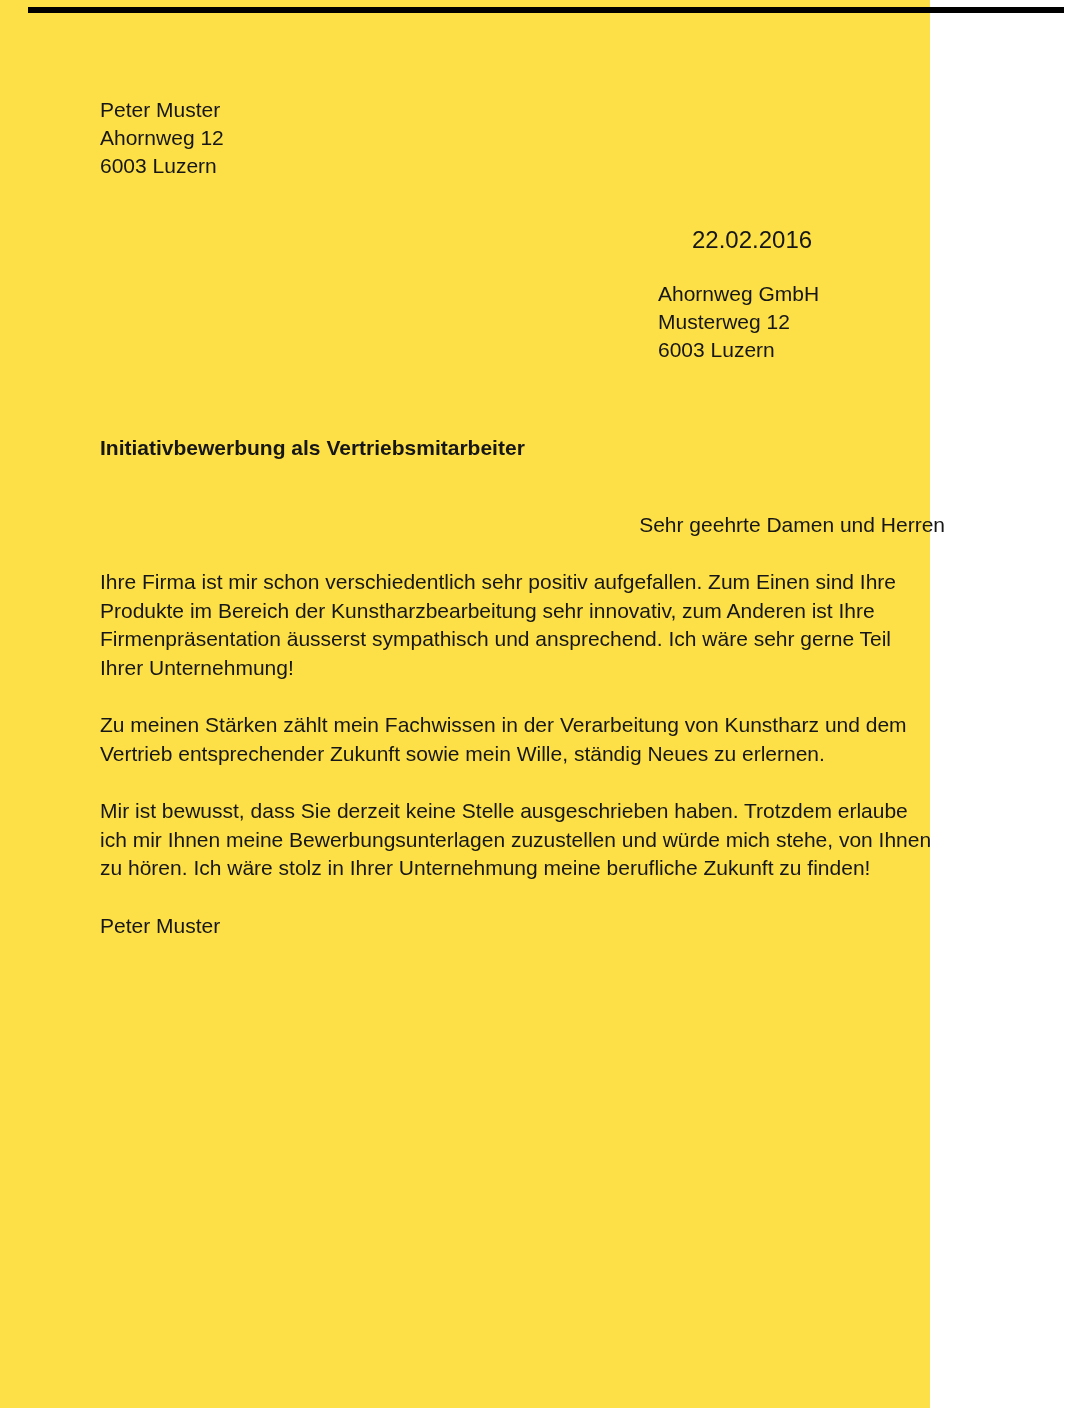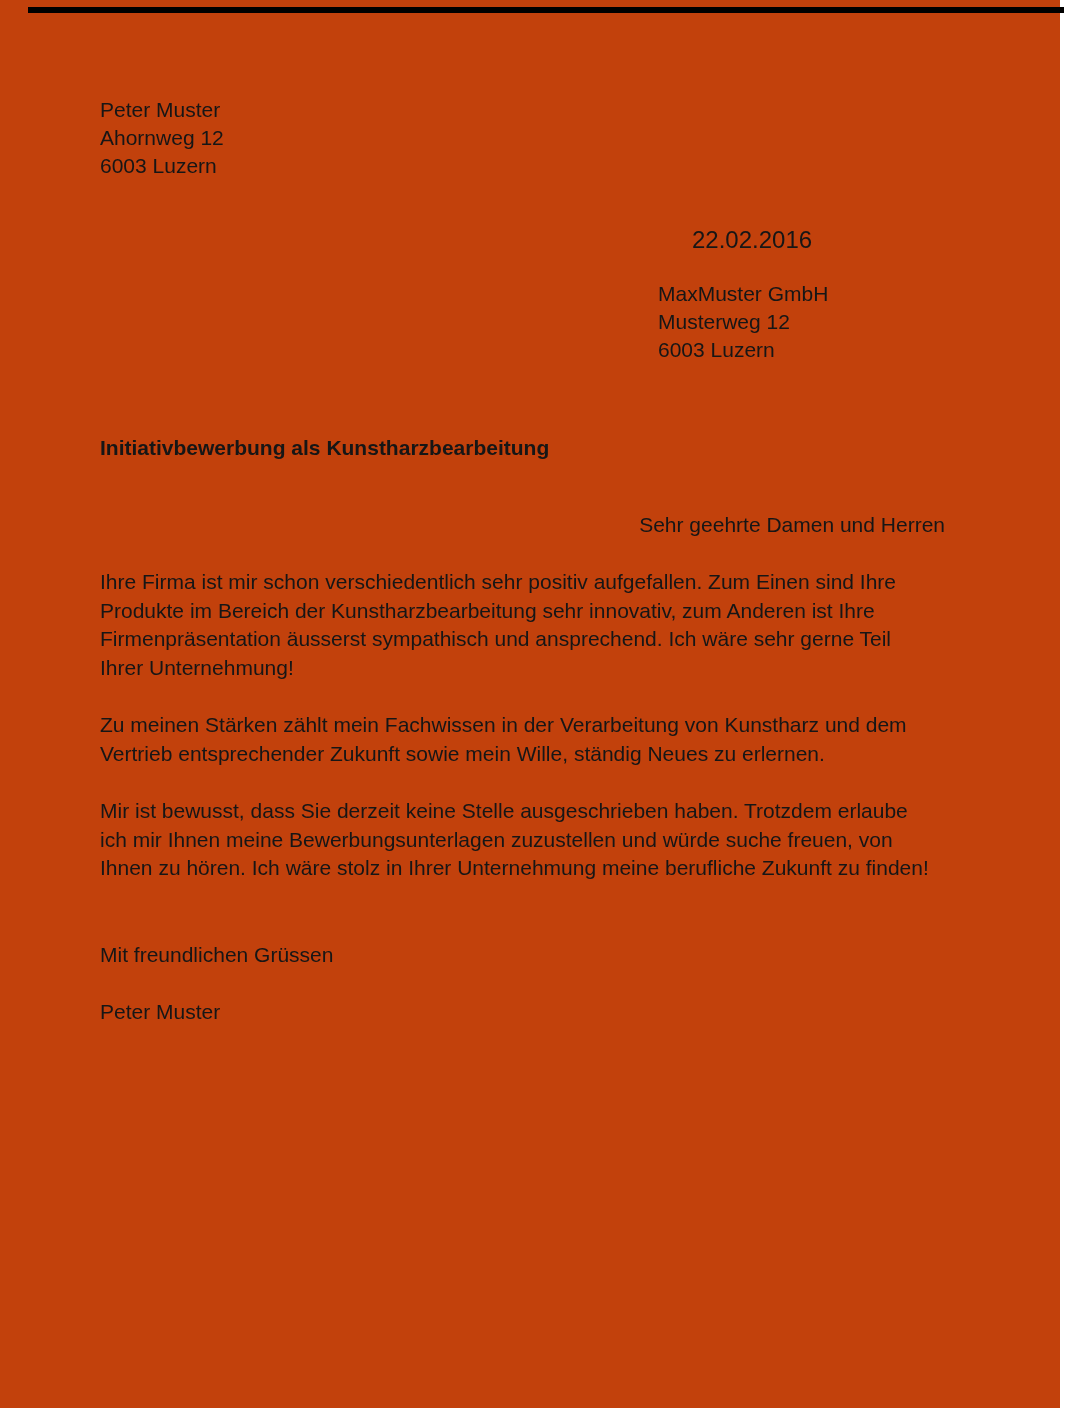--- a/index.html
+++ b/index.html
@@ -11,23 +11,23 @@
   body {
     width: 1070px;
     height: 1408px;
     position: relative;
     font-family: "Liberation Sans", "DejaVu Sans", sans-serif;
     color: #161616;
     overflow: hidden;
   }
   .page {
     position: relative;
-    width: 1060px;
+    width: 930px;
     height: 1408px;
-    background: #c2410c;
+    background: #fde047;
   }
   .scan-line-top {
     position: absolute;
     top: 7px;
     left: 28px;
     width: 1036px;
     height: 6px;
     background: #000000;
   }
   .sender-block {
@@ -87,28 +87,27 @@
 
   <div class="sender-block">
     <div>Peter Muster</div>
     <div>Ahornweg 12</div>
     <div>6003 Luzern</div>
   </div>
 
   <div class="date-block">22.02.2016</div>
 
   <div class="recipient-block">
-    <div>MaxMuster GmbH</div>
+    <div>Ahornweg GmbH</div>
     <div>Musterweg 12</div>
     <div>6003 Luzern</div>
   </div>
 
   <div class="letter-body">
-    <div class="subject-line">Initiativbewerbung als Kunstharzbearbeitung</div>
+    <div class="subject-line">Initiativbewerbung als Vertriebsmitarbeiter</div>
     <div class="salutation">Sehr geehrte Damen und Herren</div>
     <div class="paragraph">Ihre Firma ist mir schon verschiedentlich sehr positiv aufgefallen. Zum Einen sind Ihre Produkte im Bereich der Kunstharzbearbeitung sehr innovativ, zum Anderen ist Ihre Firmenpräsentation äusserst sympathisch und ansprechend. Ich wäre sehr gerne Teil Ihrer Unternehmung!</div>
     <div class="paragraph">Zu meinen Stärken zählt mein Fachwissen in der Verarbeitung von Kunstharz und dem Vertrieb entsprechender Zukunft sowie mein Wille, ständig Neues zu erlernen.</div>
-    <div class="paragraph">Mir ist bewusst, dass Sie derzeit keine Stelle ausgeschrieben haben. Trotzdem erlaube ich mir Ihnen meine Bewerbungsunterlagen zuzustellen und würde suche freuen, von Ihnen zu hören. Ich wäre stolz in Ihrer Unternehmung meine berufliche Zukunft zu finden!</div>
-    <div class="closing">Mit freundlichen Grüssen</div>
+    <div class="paragraph">Mir ist bewusst, dass Sie derzeit keine Stelle ausgeschrieben haben. Trotzdem erlaube ich mir Ihnen meine Bewerbungsunterlagen zuzustellen und würde mich stehe, von Ihnen zu hören. Ich wäre stolz in Ihrer Unternehmung meine berufliche Zukunft zu finden!</div>
     <div class="signature">Peter Muster</div>
   </div>
 
 </div>
 
 </body></html>

